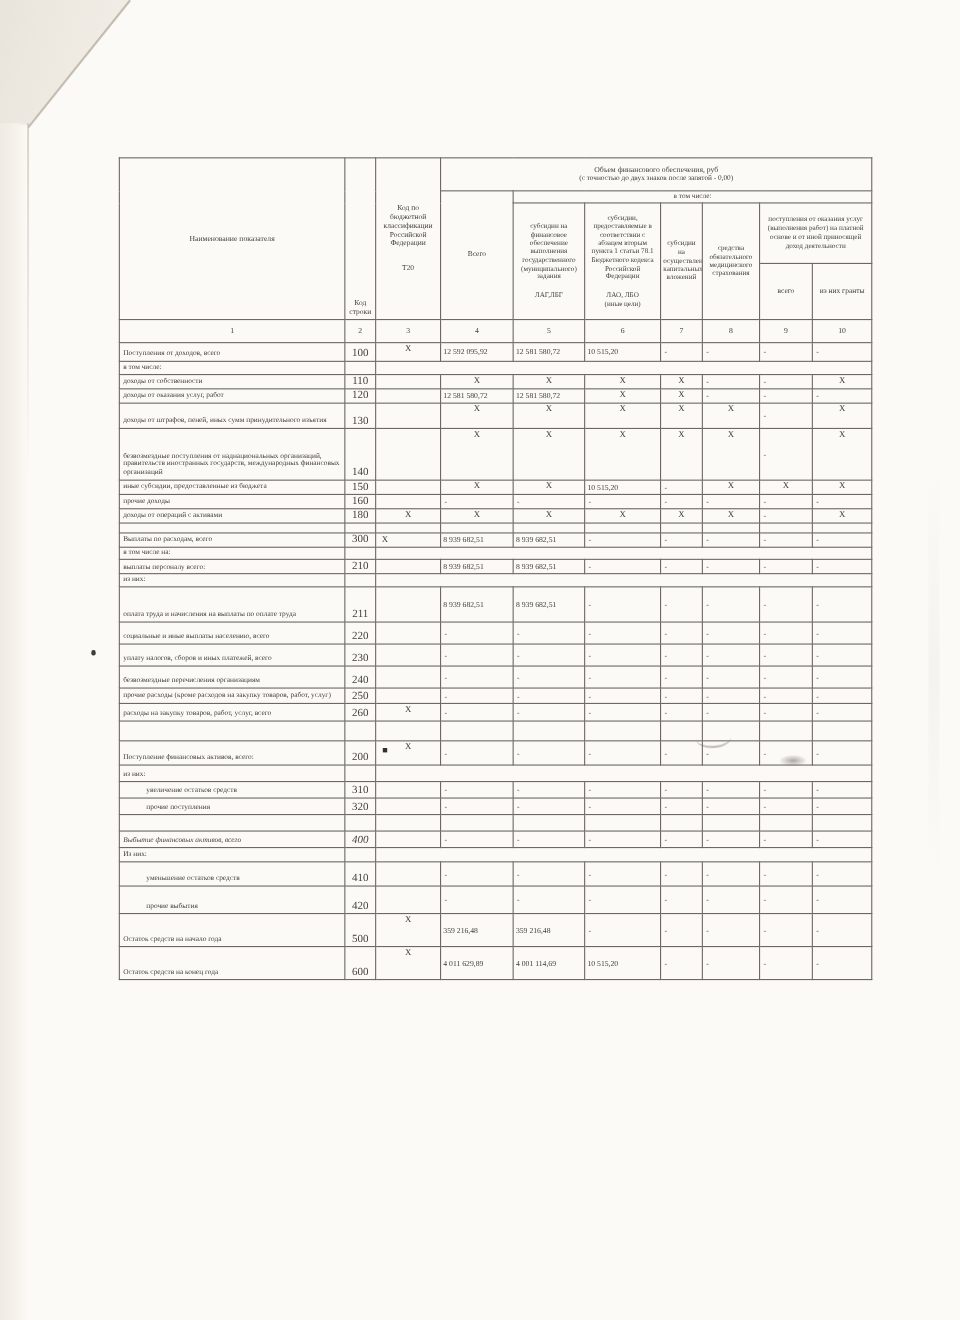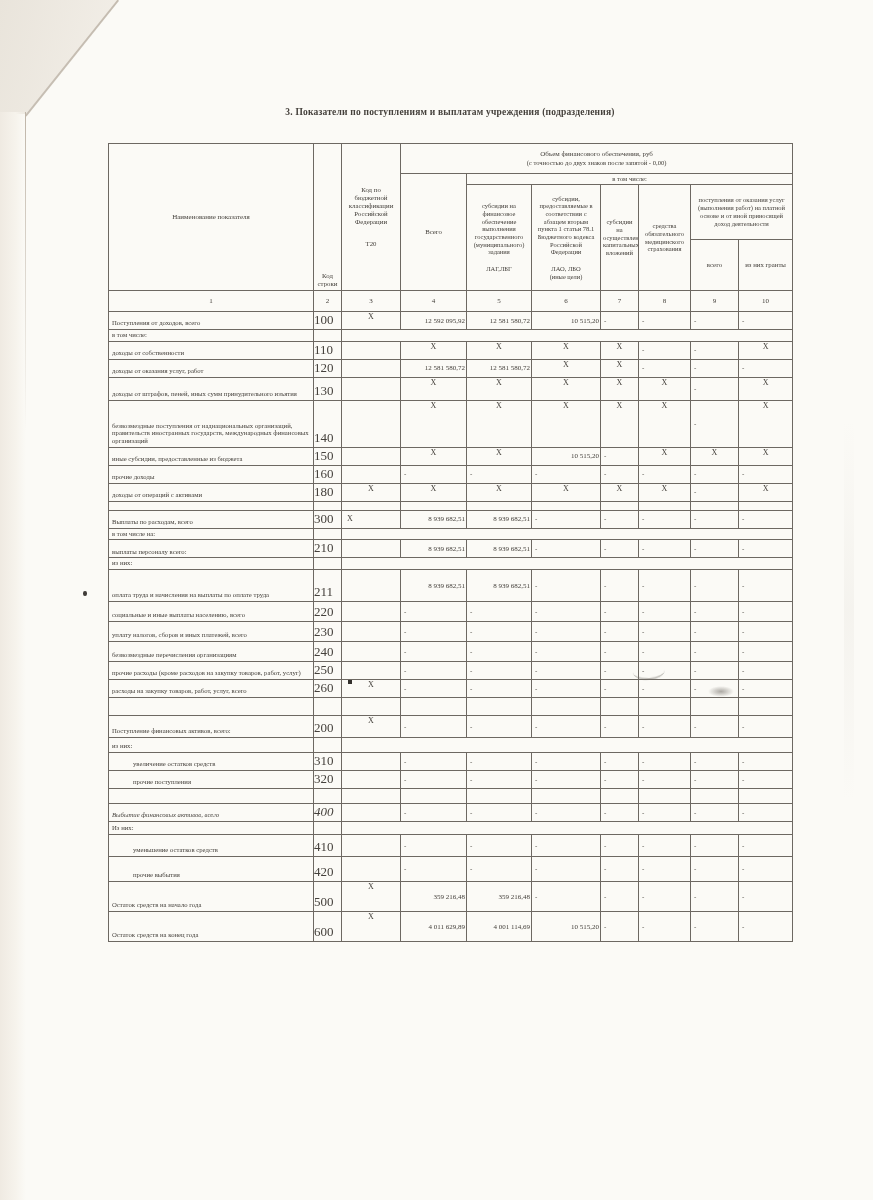--- a/index.html
+++ b/index.html
@@ -76,38 +76,37 @@
   .h-c5 .hcode, .h-c6 .hcode { margin-top:9px; }
   .h-c6 .hnote { font-size:6.4px; }
   .h-long { font-size:6.5px; line-height:1.18; }
   .h-paid { font-size:6.5px; line-height:1.2; vertical-align:middle; }
   .h-paid-sub { font-size:6.8px; }
 
   .num-row td { height:21px; font-size:7px; text-align:center; vertical-align:middle; }
 
   td.name { font-size:6.7px; line-height:1.15; text-align:left; vertical-align:bottom; padding:1px 2px 2px 3px; }
   td.name.indent { padding-left:24px; }
-  td.code { font-size:13px; vertical-align:bottom; padding-bottom:1px; }
+  td.code { font-size:10px; text-align:center; vertical-align:bottom; padding-bottom:1px; }
   td.val  { font-size:7px; vertical-align:middle; padding:1px 2px; text-align:left; }
-  td.val.num  { text-align:right; padding-right:1px; white-space:nowrap; vertical-align:middle;margin-left:36px; }
+  td.val.num  { padding-right:1px; white-space:nowrap; vertical-align:middle;margin-left:36px; }
   td.val.dash { text-align:left; padding-left:3px; vertical-align:middle; }
   td.val.x    { text-align:center; vertical-align:top; padding-top:1px; font-size:8px; line-height:1; }
   td.val.x.xleft { text-align:left; padding-left:5px; vertical-align:middle; }
 </style>
 </head>
 <body>
 
 <div class="page">
 
   <div class="corner-fold"></div>
   <div class="corner-edge-line"></div>
   <div class="left-edge-strip"></div>
   <div class="left-edge-line"></div>
 
-  <div class="doc-title">3. Показатели по поступлениям и выплатам учреждения (подразделения)</div>
 
   <table class="fin">
     <colgroup>
       <col style="width:205px">
         <col style="width:28px">
         <col style="width:59px">
       <col style="width:66px">
         <col style="width:65px">
         <col style="width:69px">
       <col style="width:38px">

